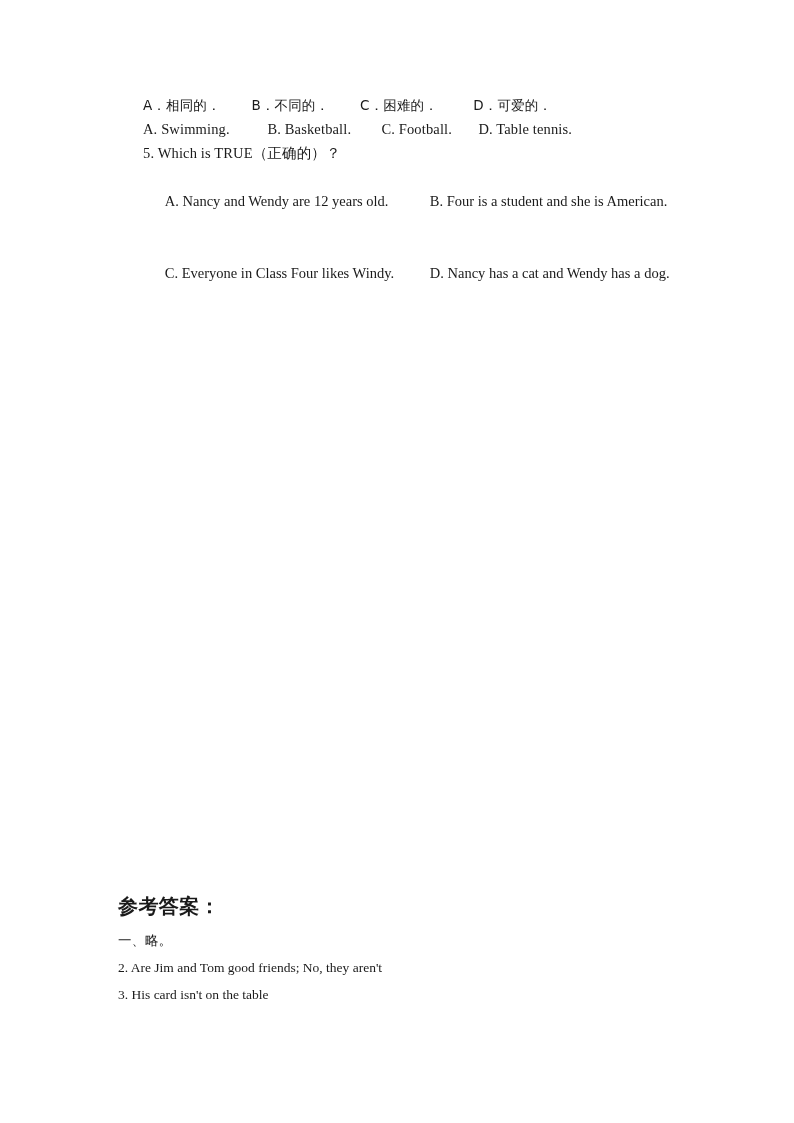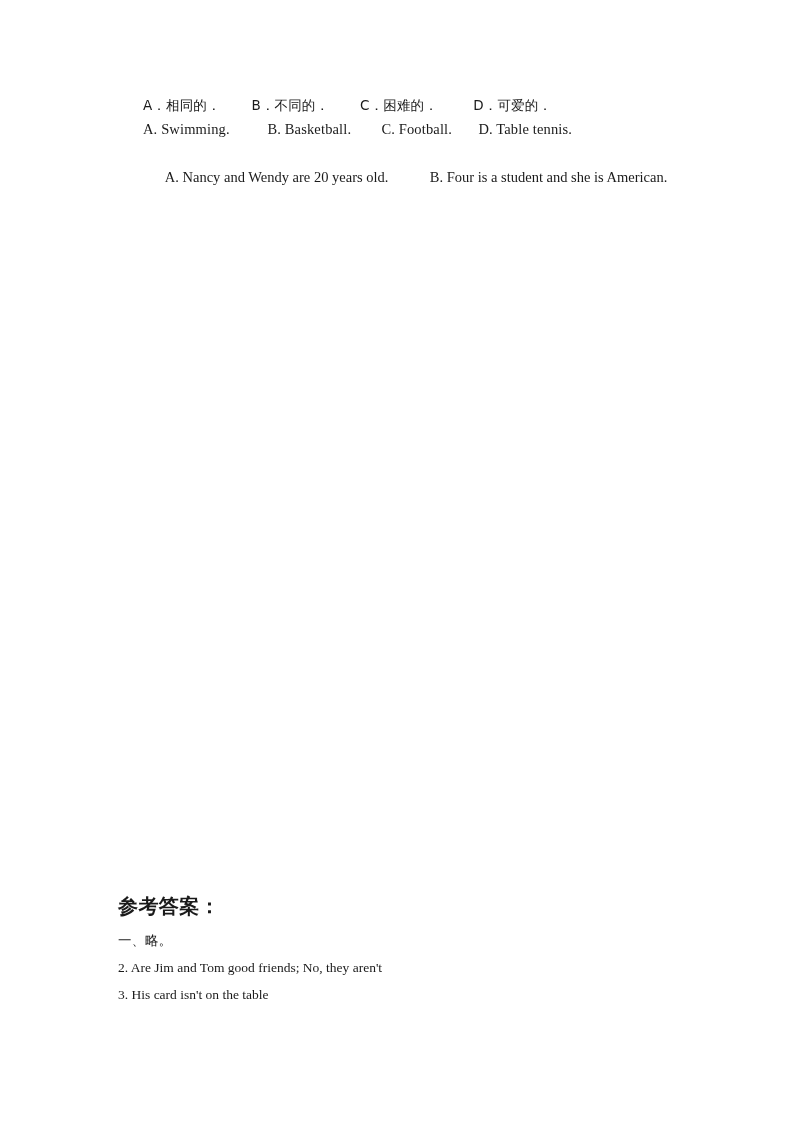--- a/index.html
+++ b/index.html
@@ -86,25 +86,29 @@
 
 <div class="page">
 
   <section class="questions">
 
     <div class="qline cn">A．相同的．       B．不同的．       C．困难的．        D．可爱的．</div>
 
 
     <div class="qline">A. Swimming.          B. Basketball.        C. Football.       D. Table tennis.</div>
 
+    <div class="qline">5. Which is TRUE（正确的）？</div>
 
     <div class="optrow">
-      <span class="col-a">A. Nancy and Wendy are 20 years old.</span><span>B. Four is a student and she is American.</span>
+      <span class="col-a">A. Nancy and Wendy are 12 years old.</span><span>B. Four is a student and she is American.</span>
     </div>
 
+    <div class="optrow">
+      <span class="col-a">C. Everyone in Class Four likes Windy.</span><span>D. Nancy has a cat and Wendy has a dog.</span>
+    </div>
 
   </section>
 
   <section class="answerkey">
 
     <div class="ak-title">参考答案：</div>
 
     <div class="ak-line">一、略。</div>
 
 

